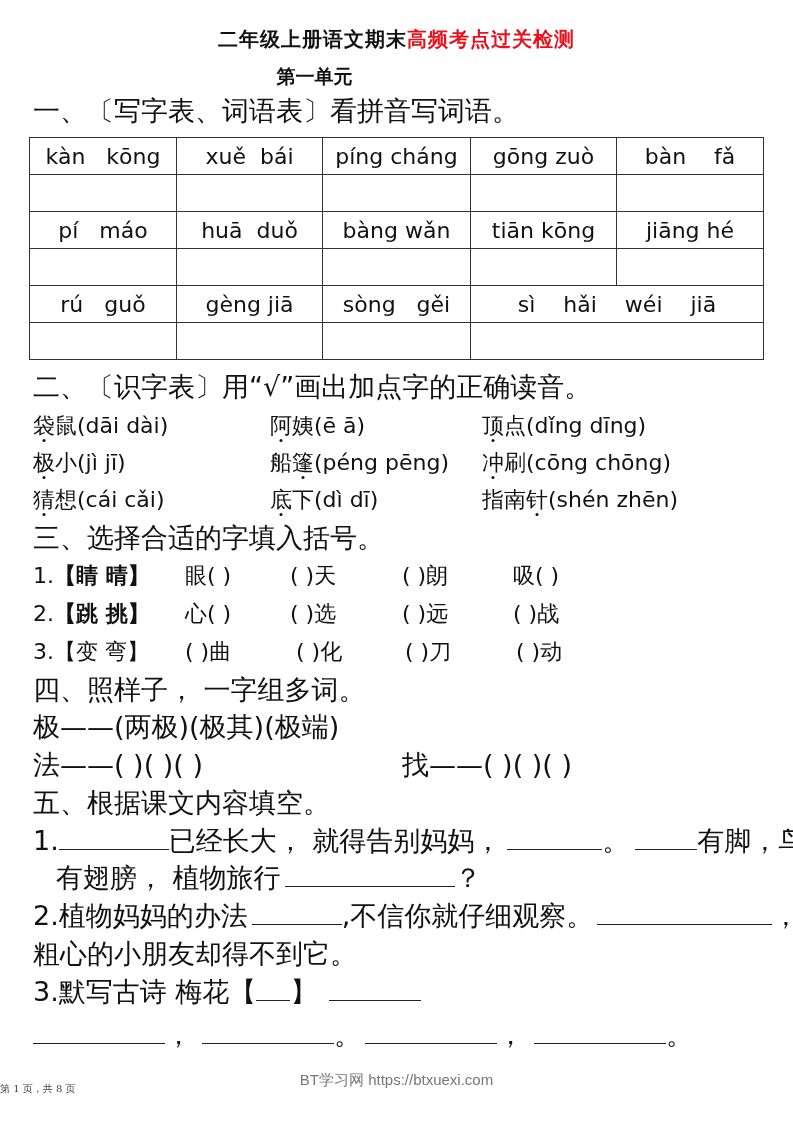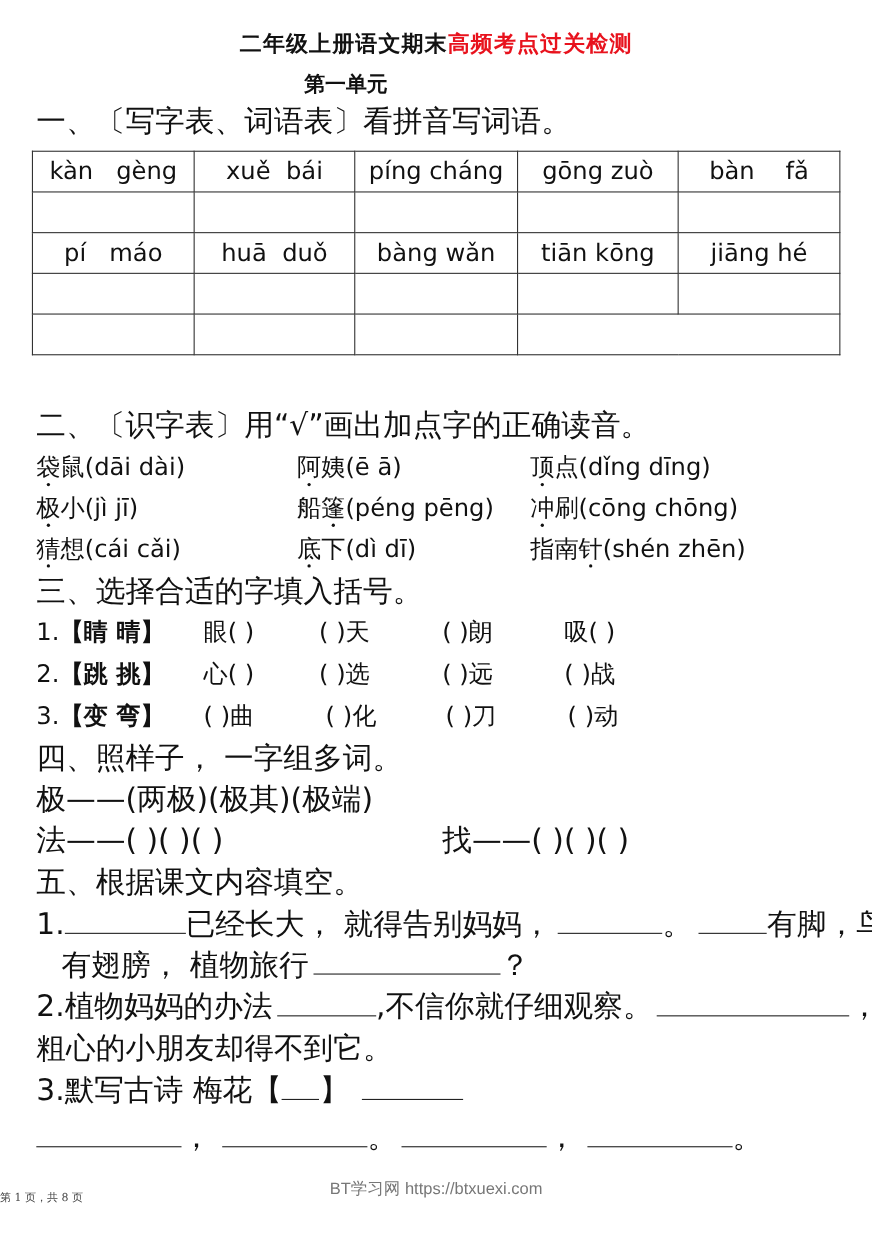--- a/index.html
+++ b/index.html
@@ -29,21 +29,21 @@
 </head>
 <body>
 
 <div class="abs title"><span>二年级上册语文期末</span><span class="red">高频考点过关检测</span></div>
 <div class="abs subtitle">第一单元</div>
 
 <div class="abs line" style="top:98px;">一、〔写字表、词语表〕看拼音写词语。</div>
 <table class="pinyin">
   <tbody>
       <tr>
-    <td class="w1">kàn   gèng</td>
+    <td class="w1">kàn   kōng</td>
     <td class="w2">xuě  bái</td>
     <td class="w3">píng cháng</td>
     <td class="w4">gōng zuò</td>
     <td class="w5">bàn    fǎ</td>
   </tr>
   <tr>
     <td></td>
         <td></td>
         <td></td>
         <td></td>
@@ -55,20 +55,26 @@
     <td>bàng wǎn</td>
     <td>tiān kōng</td>
     <td>jiāng hé</td>
   </tr>
   <tr>
     <td></td>
         <td></td>
         <td></td>
         <td></td>
         <td></td>
+  </tr>
+  <tr>
+    <td>rú   guǒ</td>
+    <td>gèng jiā</td>
+    <td>sòng   gěi</td>
+    <td colspan="2">sì    hǎi    wéi    jiā</td>
   </tr>
   <tr>
     <td></td>
         <td></td>
         <td></td>
         <td colspan="2"></td>
   </tr>
 </tbody>
   </table>
 
@@ -91,21 +97,21 @@
 <div class="grid" style="top:563px; left:290px;">(     )天</div>
 <div class="grid" style="top:563px; left:402px;">(     )朗</div>
 <div class="grid" style="top:563px; left:513px;">吸(     )</div>
 
 <div class="grid" style="top:601px; left:33px;"><span>2.</span><span style="font-weight:bold">【跳  挑】</span></div>
 <div class="grid" style="top:601px; left:185px;">心(     )</div>
 <div class="grid" style="top:601px; left:290px;">(     )选</div>
 <div class="grid" style="top:601px; left:402px;">(     )远</div>
 <div class="grid" style="top:601px; left:513px;">(     )战</div>
 
-<div class="grid" style="top:639px; left:33px;"><span>3.</span><span style="font-weight:bold">【变  弯】</span></div>
+<div class="grid" style="top:639px; left:33px;"><span>3.</span><span style="font-weight:normal">【变  弯】</span></div>
 <div class="grid" style="top:639px; left:185px;">(     )曲</div>
 <div class="grid" style="top:639px; left:296px;">(     )化</div>
 <div class="grid" style="top:639px; left:405px;">(     )刀</div>
 <div class="grid" style="top:639px; left:516px;">(     )动</div>
 
 <div class="abs line" style="top:677px;">四、照样子， 一字组多词。</div>
 <div class="abs line" style="top:714px;">极——(两极)(极其)(极端)</div>
 <div class="abs line" style="top:752px;">法——(       )(       )(       )</div>
 <div class="abs line" style="top:752px; left:402px;">找——(       )(       )(       )</div>
 

